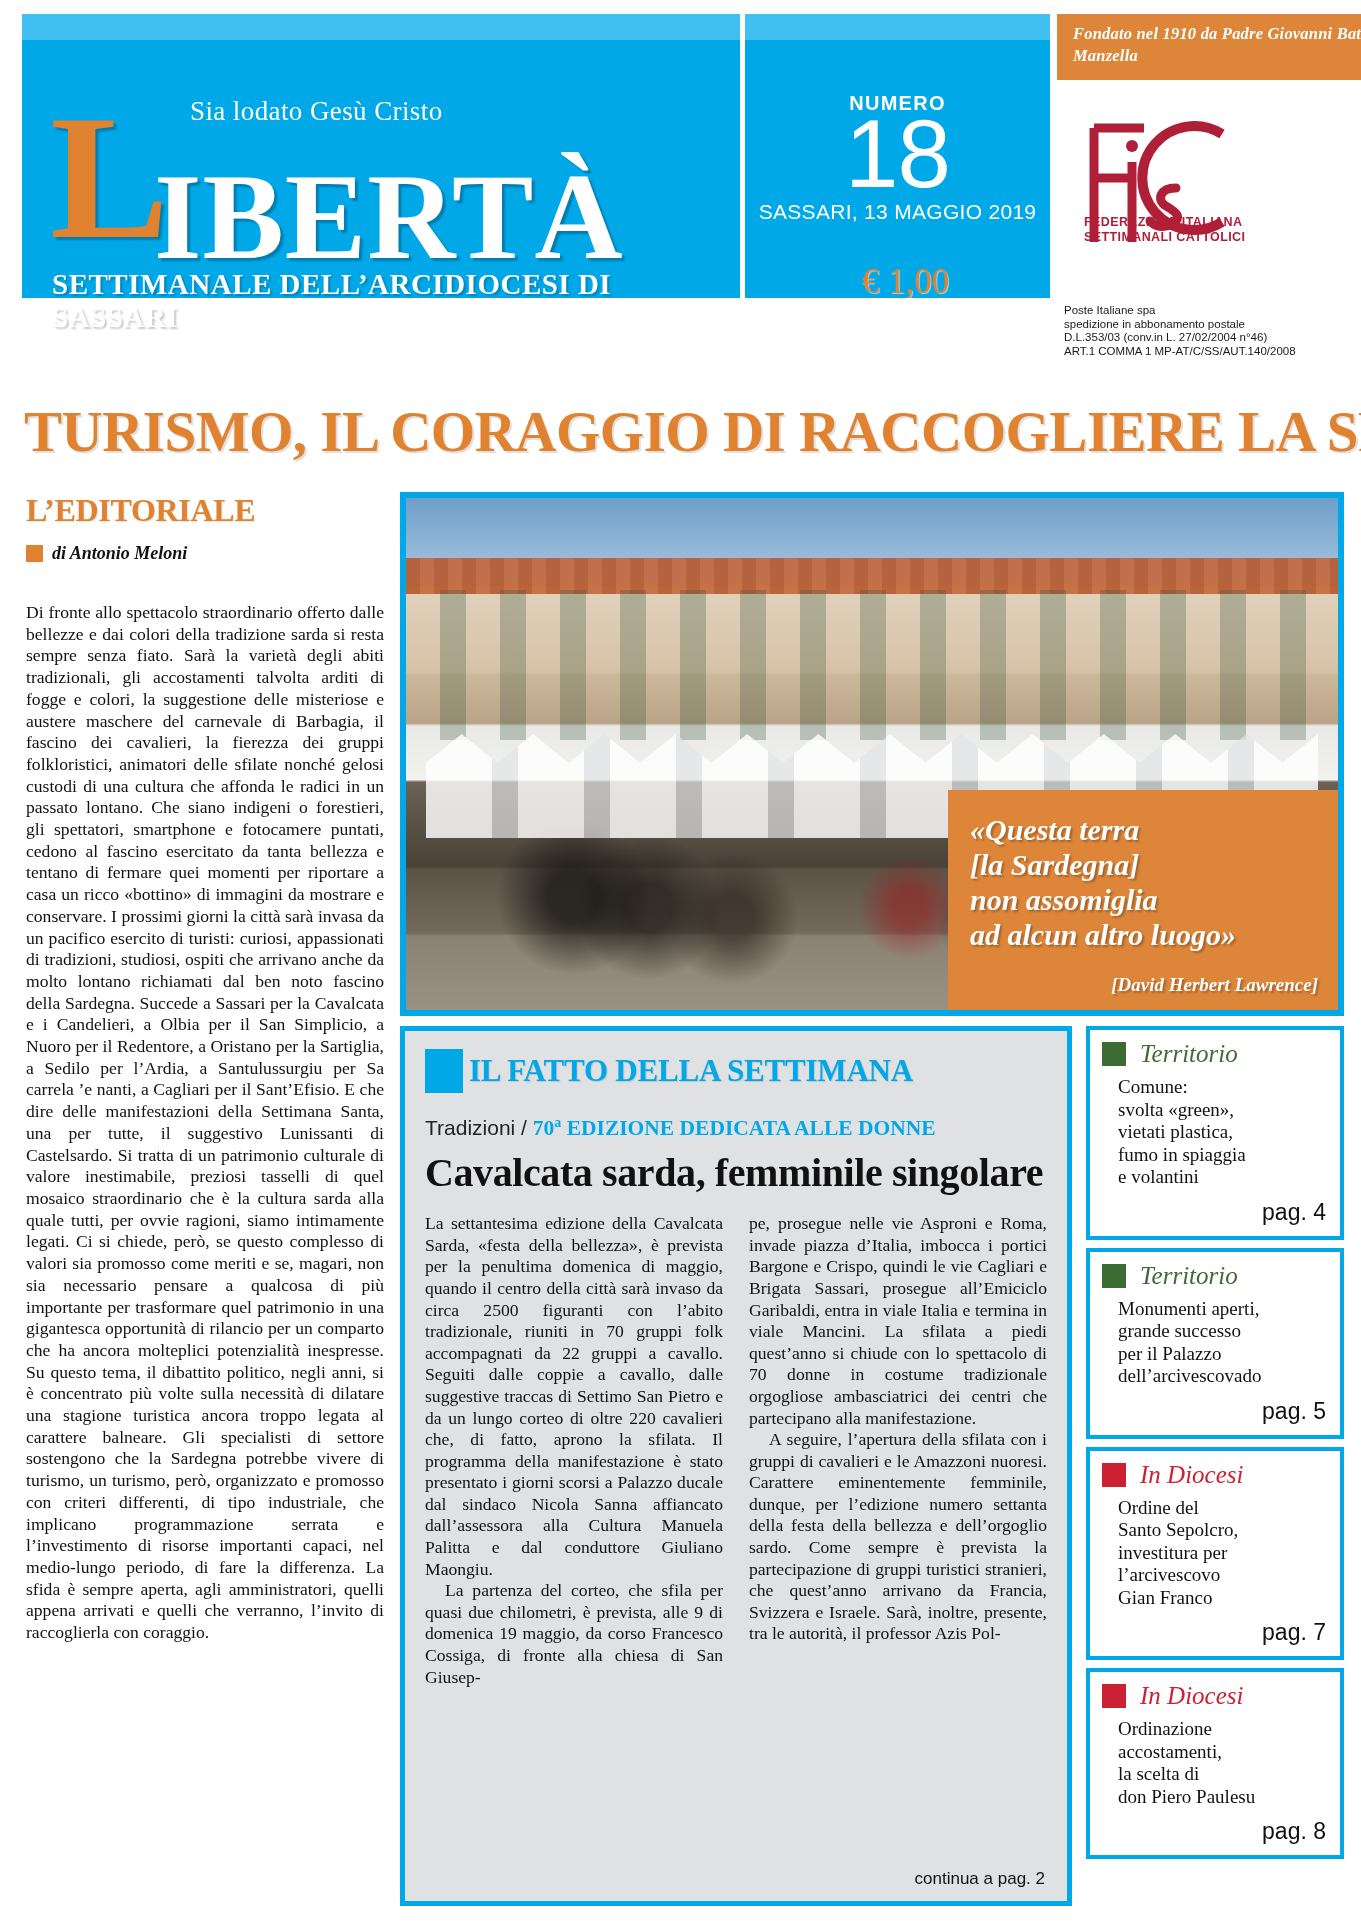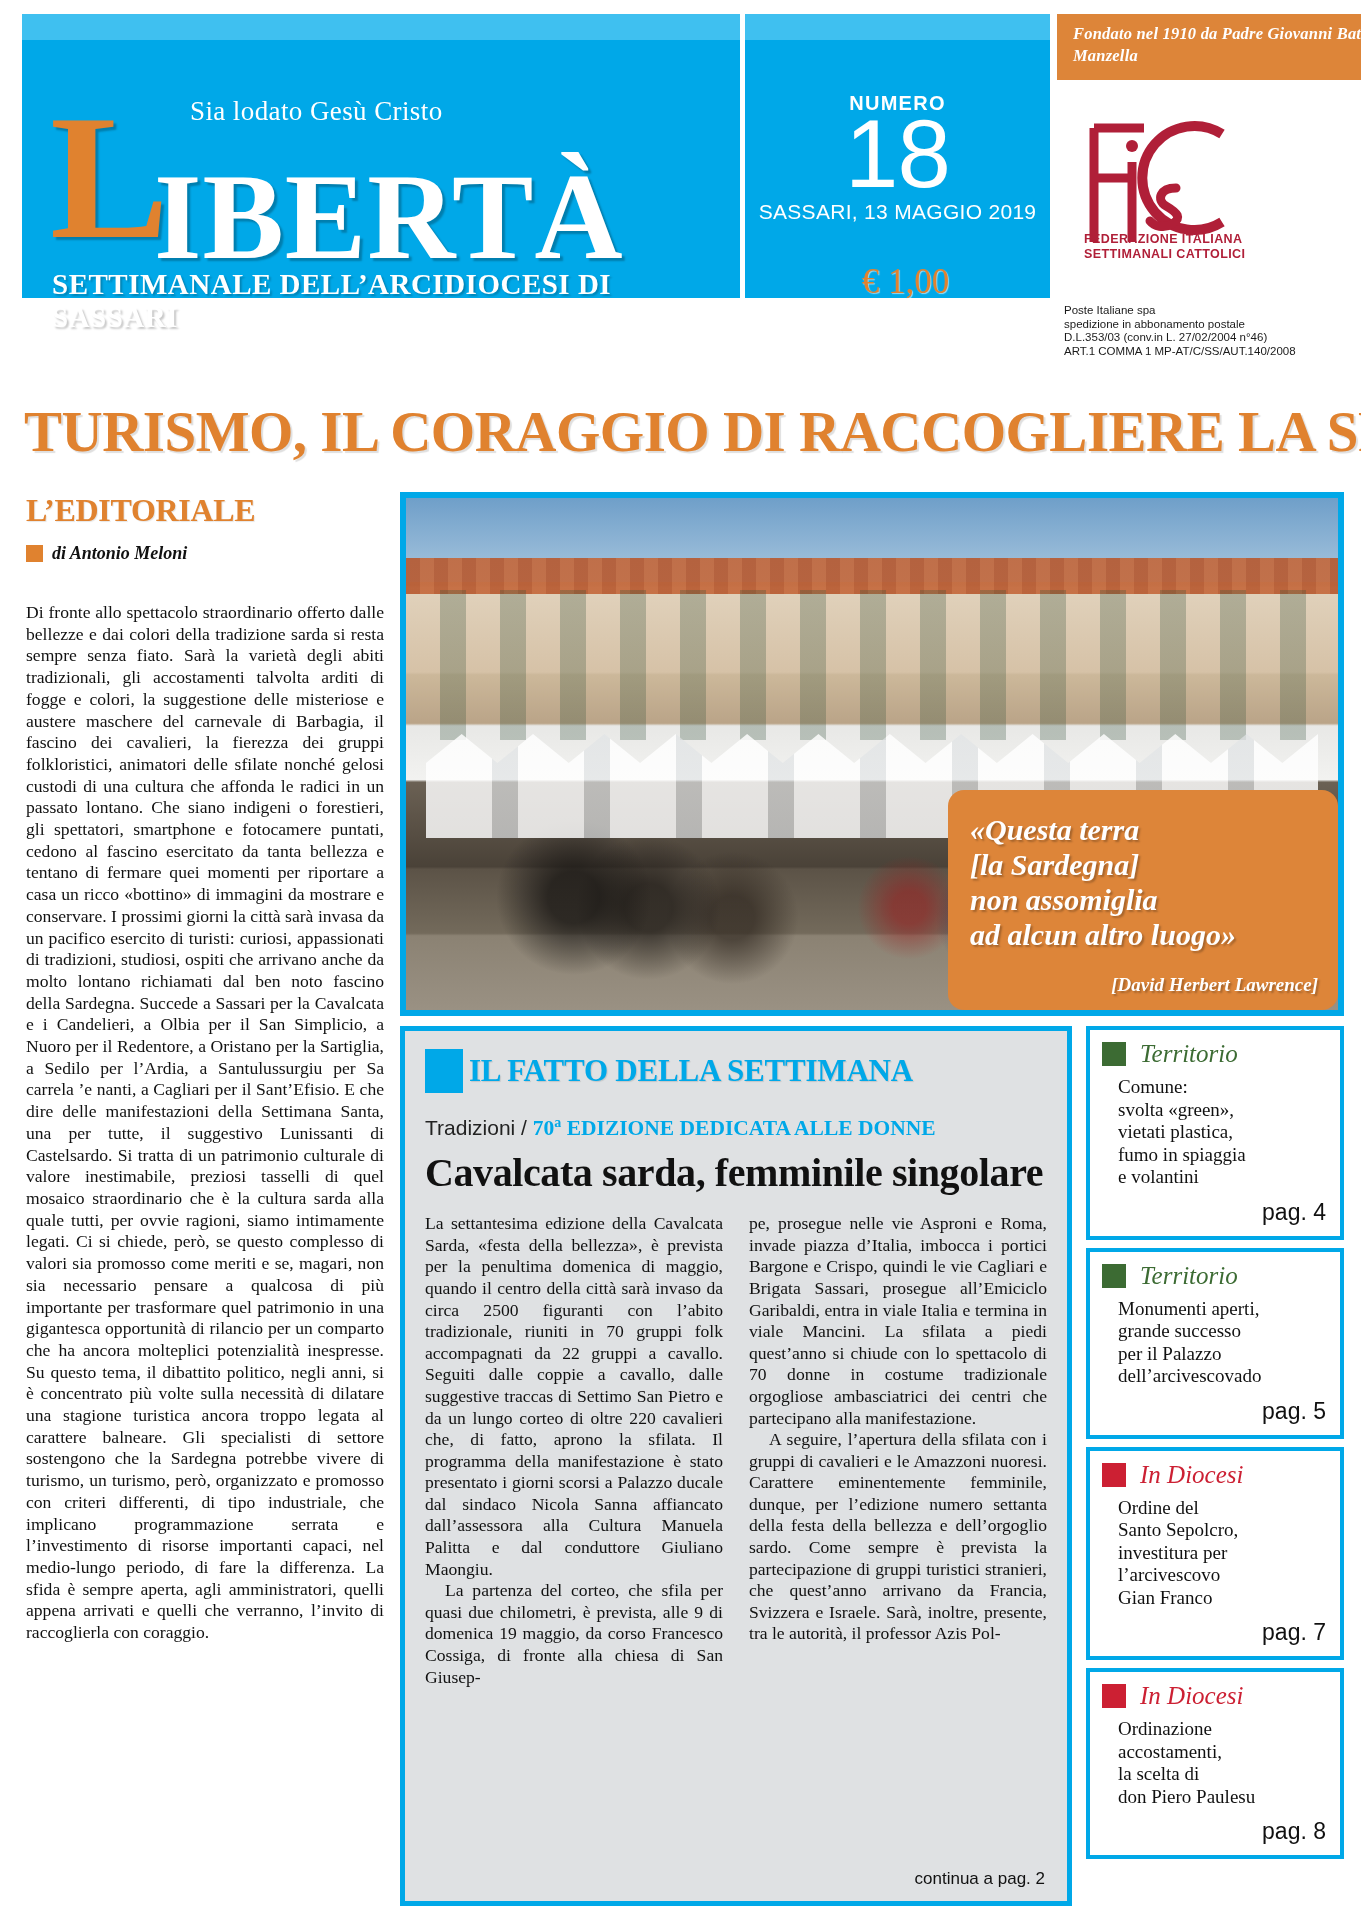--- a/index.html
+++ b/index.html
@@ -109,21 +109,21 @@
     letter-spacing: .2px;
   }
   .fisc {
     position: absolute; left: 22px; top: 76px;
     width: 200px; height: 180px;
   }
   .fisc-cap {
     position: absolute; left: 34px; top: 201px;
     font-family: "Liberation Sans", sans-serif;
     font-weight: 700; font-size: 12.5px; line-height: 15px;
-    color: #b01f38; letter-spacing: .4px; margin-top: 17px;
+    color: #b01f38; letter-spacing: .4px;
   }
   .postal {
     position: absolute; left: 14px; top: 290px;
     font-family: "Liberation Sans", sans-serif;
     font-size: 11.5px; line-height: 13.5px; color: #1a1a1a;
   }
 
   
   .maintitle {
     position: absolute; left: 24px; top: 402px;
@@ -217,21 +217,20 @@
     position: absolute; left: 0; top: 60px; right: 0; height: 36px;
     background: repeating-linear-gradient(to right, #b7582e 0 14px, #c4673a 14px 28px);
     opacity: .9;
   }
   .quote {
     position: absolute; right: 0; bottom: 0;
     width: 390px; height: 220px;
     background: #dd8539;
     padding: 22px 20px 14px 22px;
     color: #ffffff;
-    border-radius: 16px;
   }
   .quote-text {
     font-family: "Liberation Serif", serif;
     font-weight: 700; font-style: italic;
     font-size: 30px; line-height: 35px;
     text-shadow: 2px 2px 2px rgba(0,0,0,.25);
     white-space: pre-line;
   }
   .quote-attr {
     position: absolute; right: 20px; bottom: 14px;

